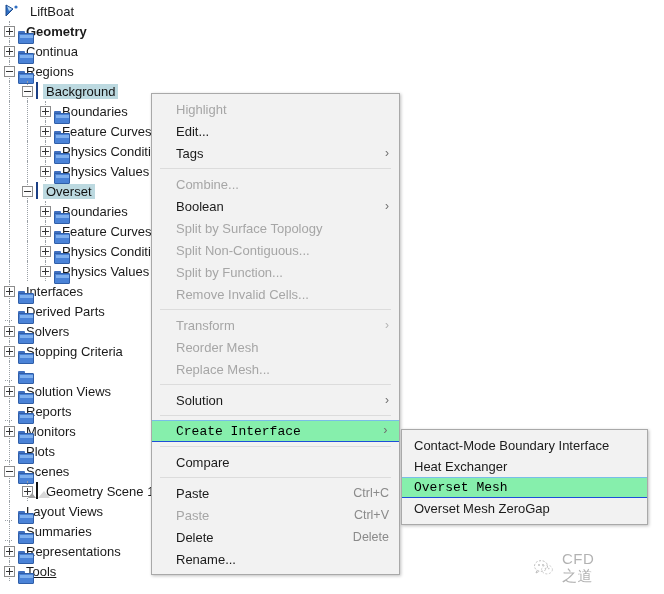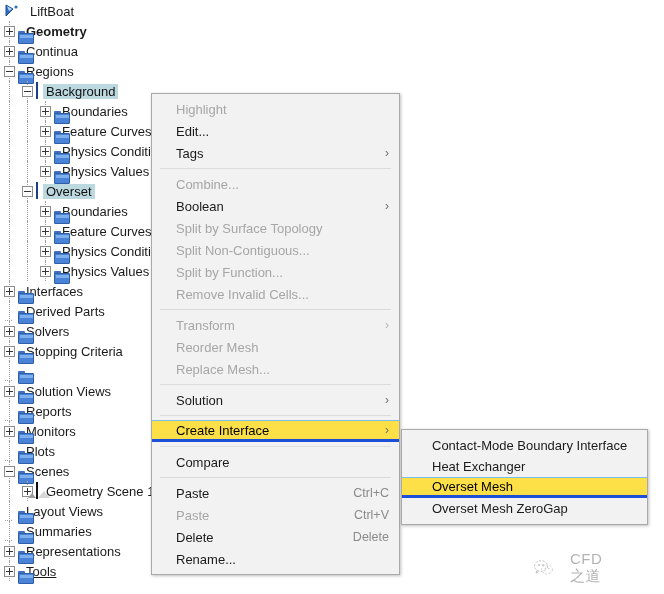--- a/index.html
+++ b/index.html
@@ -159,24 +159,25 @@
     height: 22px;
     display: flex;
     align-items: center;
     padding-left: 24px;
     padding-right: 10px;
     color: #1b1b1b;
     white-space: nowrap;
   }
   .mi.disabled { color: #a6a6a6; }
   .mi.hl {
-    background: #fde047;
+    background: #86efac;
     border-top: 1px solid #79bde9;
-    border-bottom: 3px solid #1d4ed8;
+    border-bottom: 1px solid #1d4ed8;
     color: #000;
+    font-family: Liberation Mono, monospace;
   }
   .mi .accel {
     margin-left: auto;
     color: #8a8a8a;
     font-size: 12.5px;
     padding-left: 24px;
   }
   .mi .arrow {
     margin-left: auto;
     color: #6f6f6f;
@@ -194,29 +195,29 @@
   #submenu {
     position: absolute;
     left: 401px; top: 429px;
     width: 247px;
     background: #f2f2f2;
     border: 1px solid #a9a9a9;
     box-shadow: 1px 1px 3px rgba(0,0,0,0.25);
     padding: 5px 0 5px 0;
     font-size: 13px;
   }
-  #submenu .mi { padding-left: 30px; height: 21px; }
+  #submenu .mi { padding-left: 12px; height: 21px; }
 
   
   #watermark {
     position: absolute;
     left: 533px; top: 550px;
     display: flex;
     align-items: center;
-    gap: 15px;
+    gap: 7px;
     opacity: 0.45;
   }
   #watermark .wm-text {
     font-size: 15px;
     color: #575757;
     letter-spacing: 0.5px;
   }
   #watermark .wm-ico { width: 22px; height: 18px; }
 </style>
 </head>

